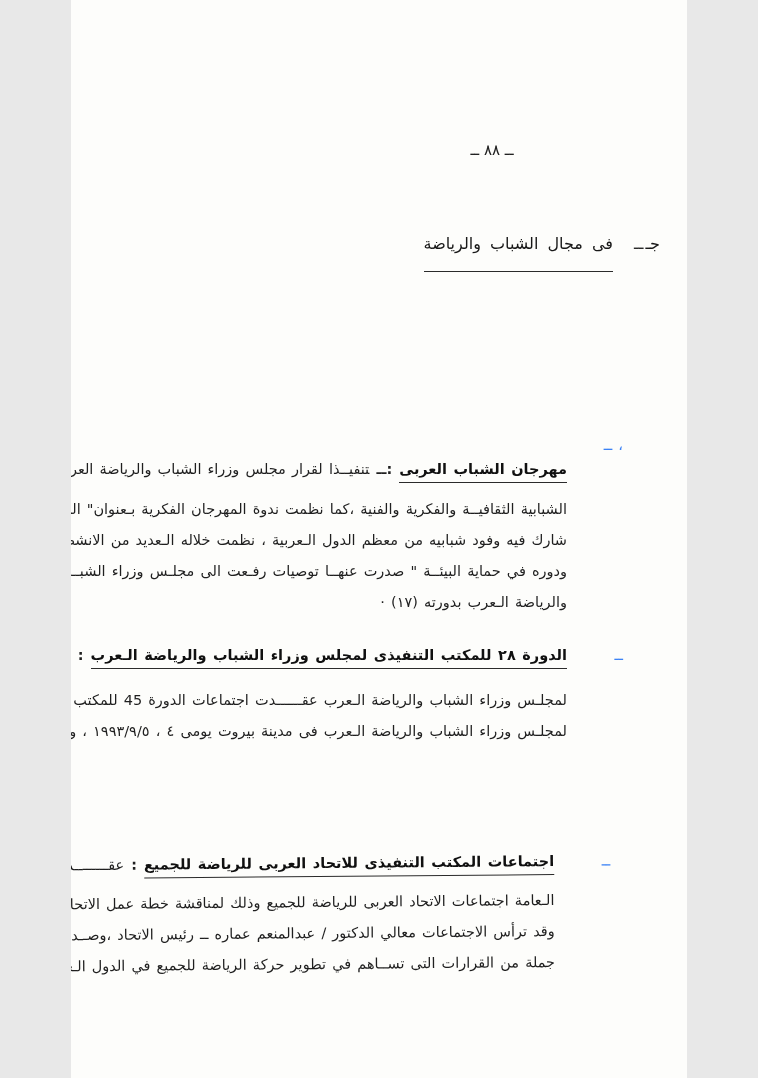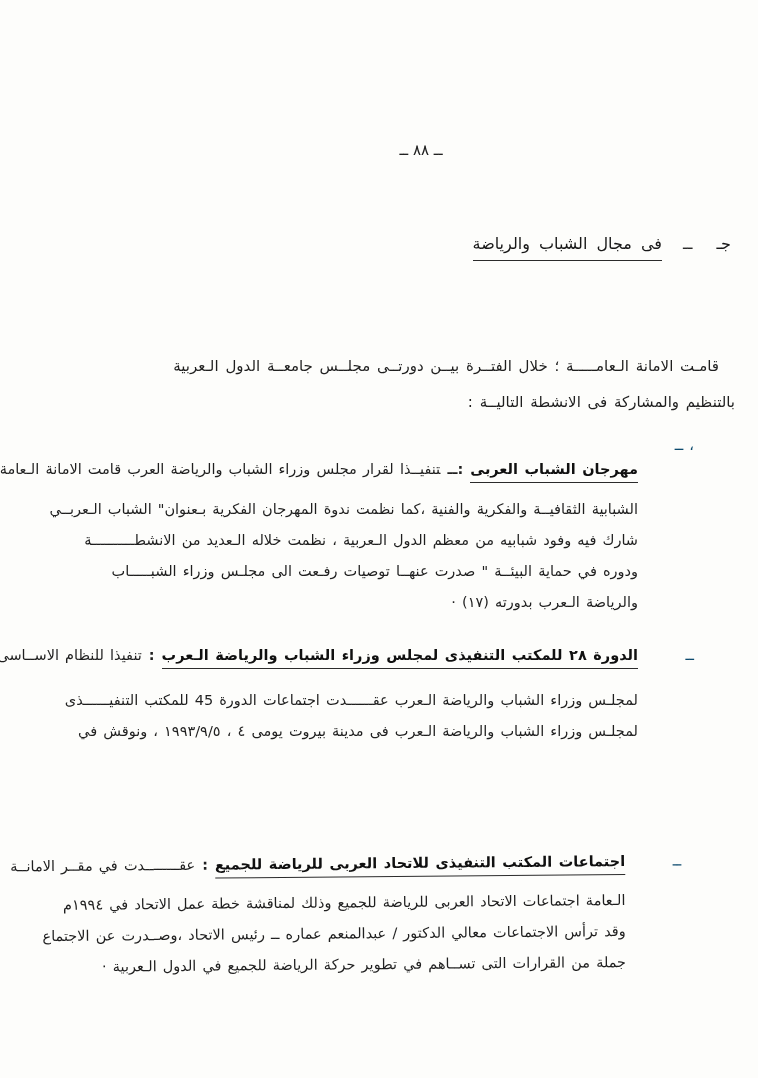--- a/index.html
+++ b/index.html
@@ -2,21 +2,21 @@
 <html lang="ar" dir="rtl"><head>
 <meta charset="utf-8">
 <style>
   html, body {
     margin: 0;
     padding: 0;
     background: #e8e8e8;
   }
   .page {
     position: relative;
-    width: 758px;
+    width: 616px;
     height: 1078px;
     margin: 0 auto;
     background: #fdfdfb;
     overflow: hidden;
     direction: rtl;
     font-family: "DejaVu Sans", sans-serif;
     color: #1f1f1f;
   }
   
   .page-number {
@@ -33,26 +33,26 @@
   
   .section-header {
     position: absolute;
     top: 234px;
     right: 27px;
     font-size: 16px;
     letter-spacing: 1.5px;
     color: #181818;
     white-space: nowrap;
   }
-  .hdr-letter { margin-left: 24px; }
+  .hdr-letter { margin-left: 2px; }
   .hdr-dash { margin-left: 16px; color: #2a2a2a; }
   .hdr-title {
     display: inline-block;
     border-bottom: 1.6px solid #2b2b2b;
-    padding-bottom: 7px;
+    padding-bottom: 18px;
     word-spacing: 4px;
   }
   
   .intro {
     position: absolute;
     top: 348px;
     right: 23px;
     width: 600px;
     font-size: 15px;
     line-height: 36px;
@@ -77,21 +77,21 @@
   .b3 {
     top: 846px; right: 133px; width: 512px;
     transform: rotate(-0.5deg);
     transform-origin: top right;
   }
   .marker {
     position: absolute;
     top: 0;
     right: -56px;
     width: 52px;
-    color: #0c4a6e;
+    color: #3b82f6;
     white-space: nowrap;
   }
   .bhead { white-space: nowrap; }
   .b1 .bhead { margin-bottom: 9px; margin-top: 24px; }
   .b2 .bhead { margin-bottom: 14px; }
   .b3 .bhead { margin-bottom: 8px; }
   .btitle {
     font-weight: 700;
     color: #101010;
     border-bottom: 1.6px solid #2b2b2b;
@@ -105,24 +105,20 @@
 
 <div class="page">
 
   <div class="page-number">ــ ٨٨ ــ</div>
 
   <div class="section-header">
     <span class="hdr-letter">جـ</span><span class="hdr-dash">ــ</span>
     <span class="hdr-title">فى مجال الشباب والرياضة</span>
   </div>
 
-  <div class="intro">
-    <div class="intro-l1">قامـت   الامانة الـعامـــــة ؛ خلال الفتــرة بيــن دورتــى مجلــس جامعــة الدول الـعربية</div>
-    <div class="intro-l2">بالتنظيم والمشاركة فى الانشطة التاليــة :</div>
-  </div>
 
   <div class="bullet b1">
     <span class="marker">، ــ</span>
     <div class="bhead">
       <span class="btitle">مهرجان الشباب العربى</span><span class="bsep">:ــ</span><span class="brest">تنفيــذا لقرار مجلس وزراء الشباب والرياضة العرب قامت الامانة الـعامة</span>
     </div>
     <div class="bline">الشبابية الثقافيــة والفكرية والفنية ،كما نظمت ندوة المهرجان الفكرية بـعنوان" الشباب الـعربــي</div>
     <div class="bline">شارك فيه وفود شبابيه من معظم الدول الـعربية ، نظمت خلاله الـعديد من الانشطــــــــــة</div>
     <div class="bline">ودوره في حماية البيئــة " صدرت عنهــا  توصيات رفـعت الى مجلـس وزراء الشبـــــاب</div>
     <div class="bline">والرياضة الـعرب بدورته (١٧) ·</div>

